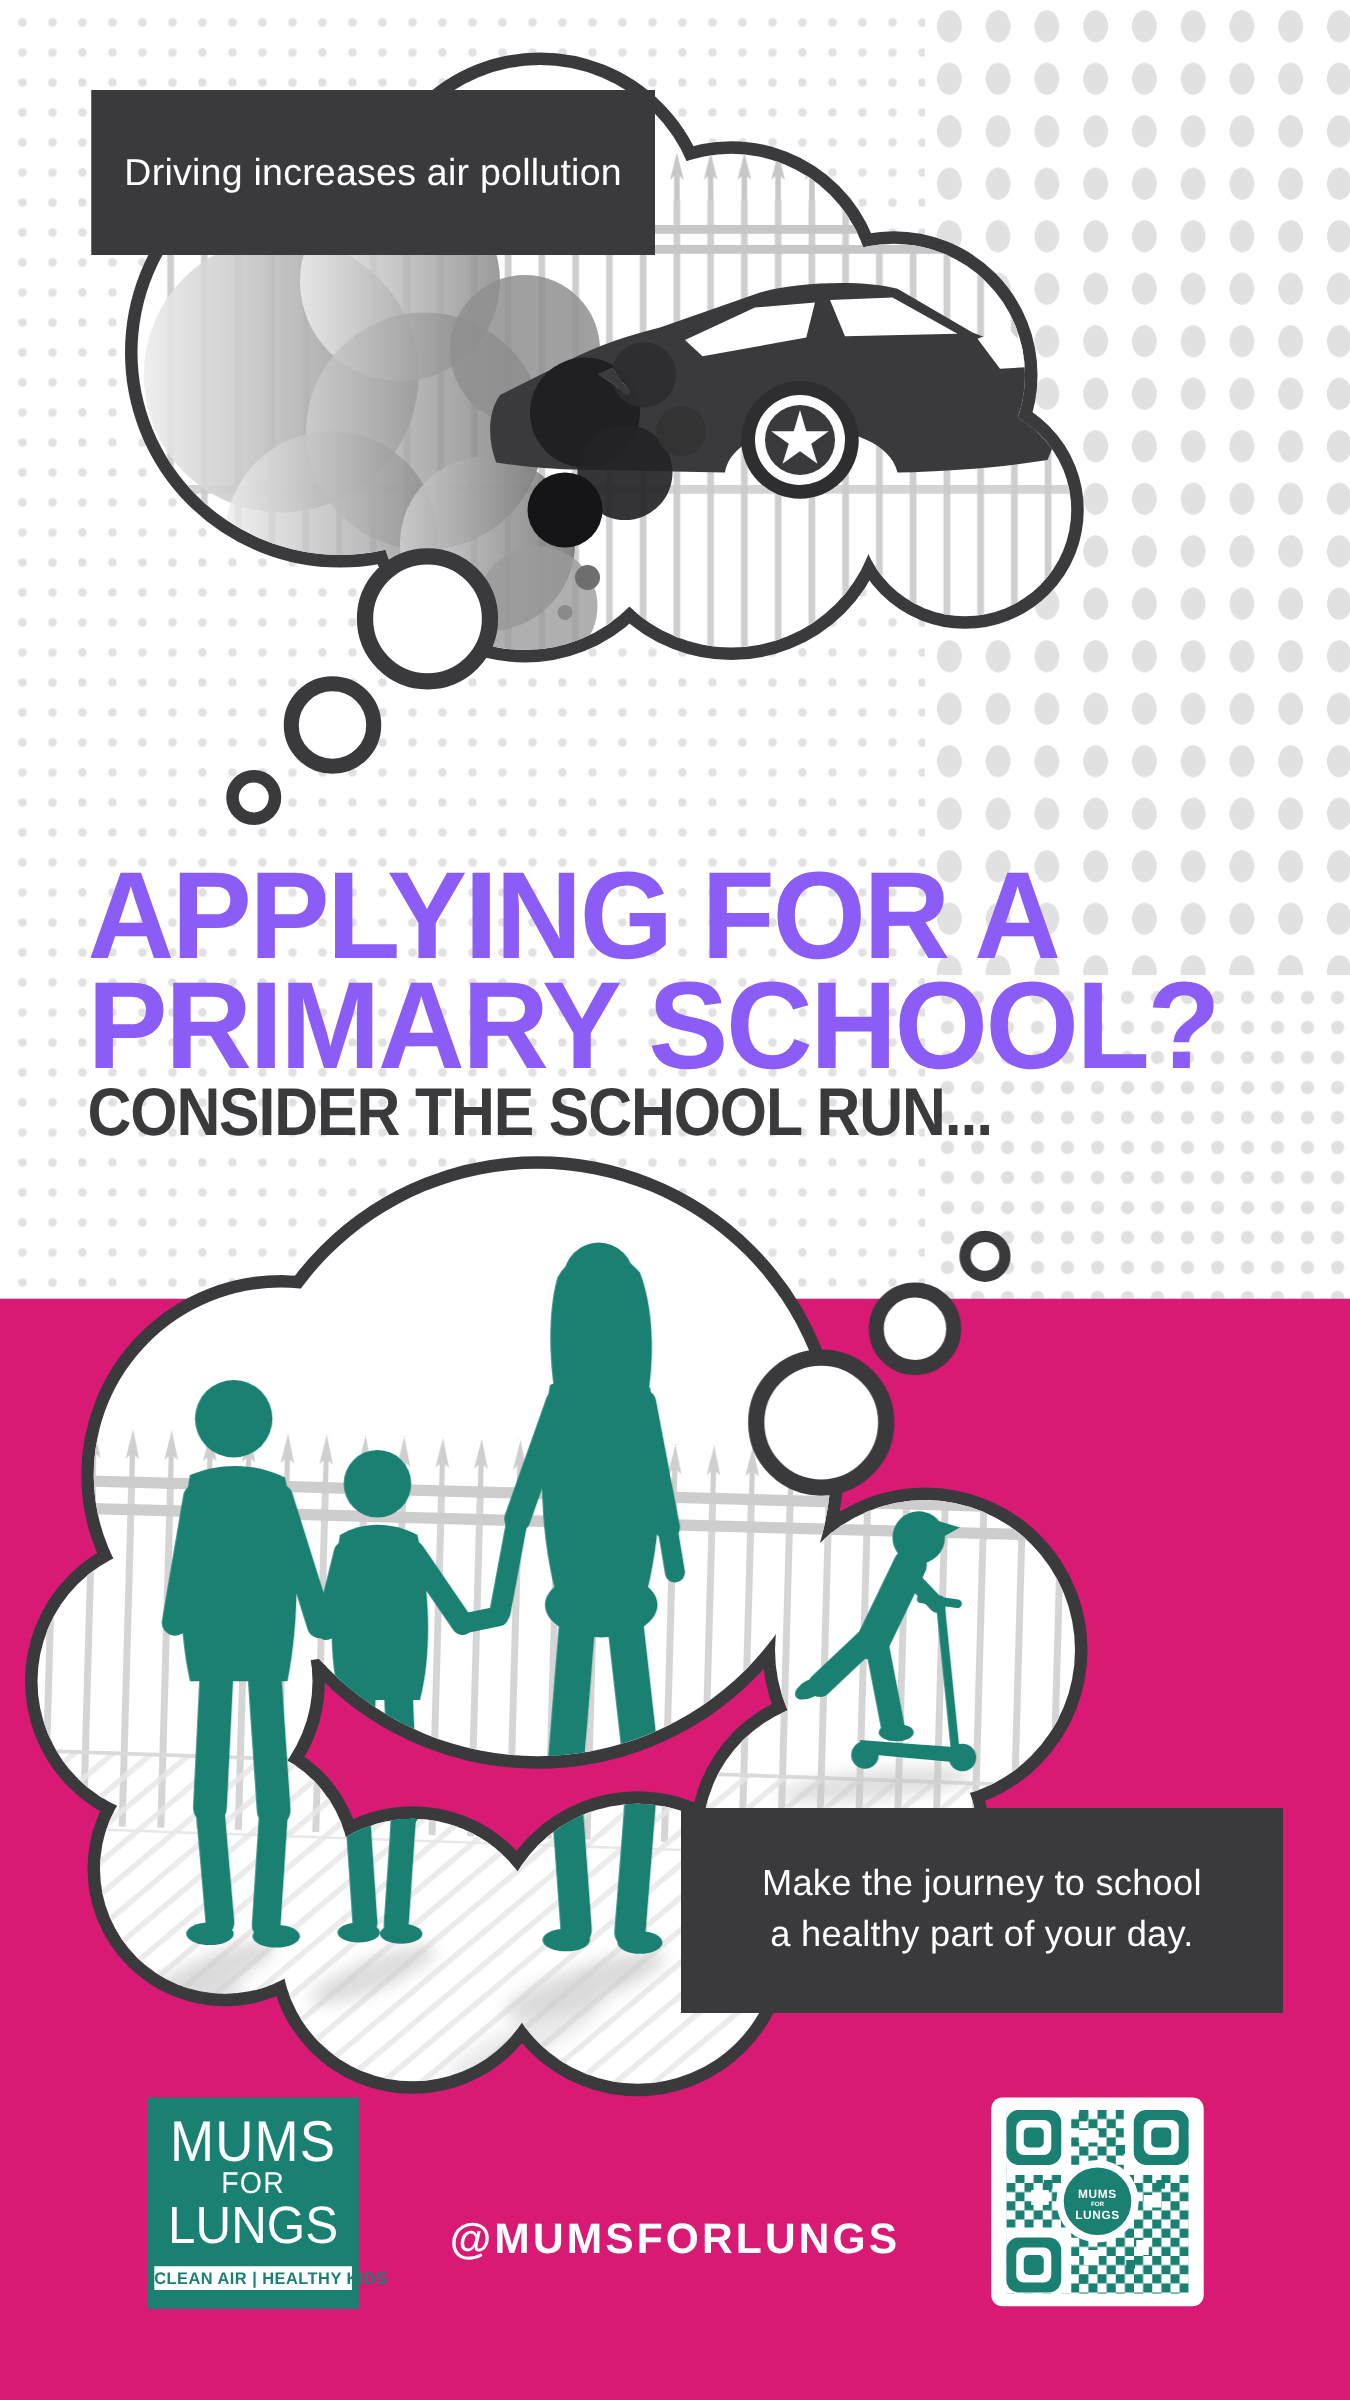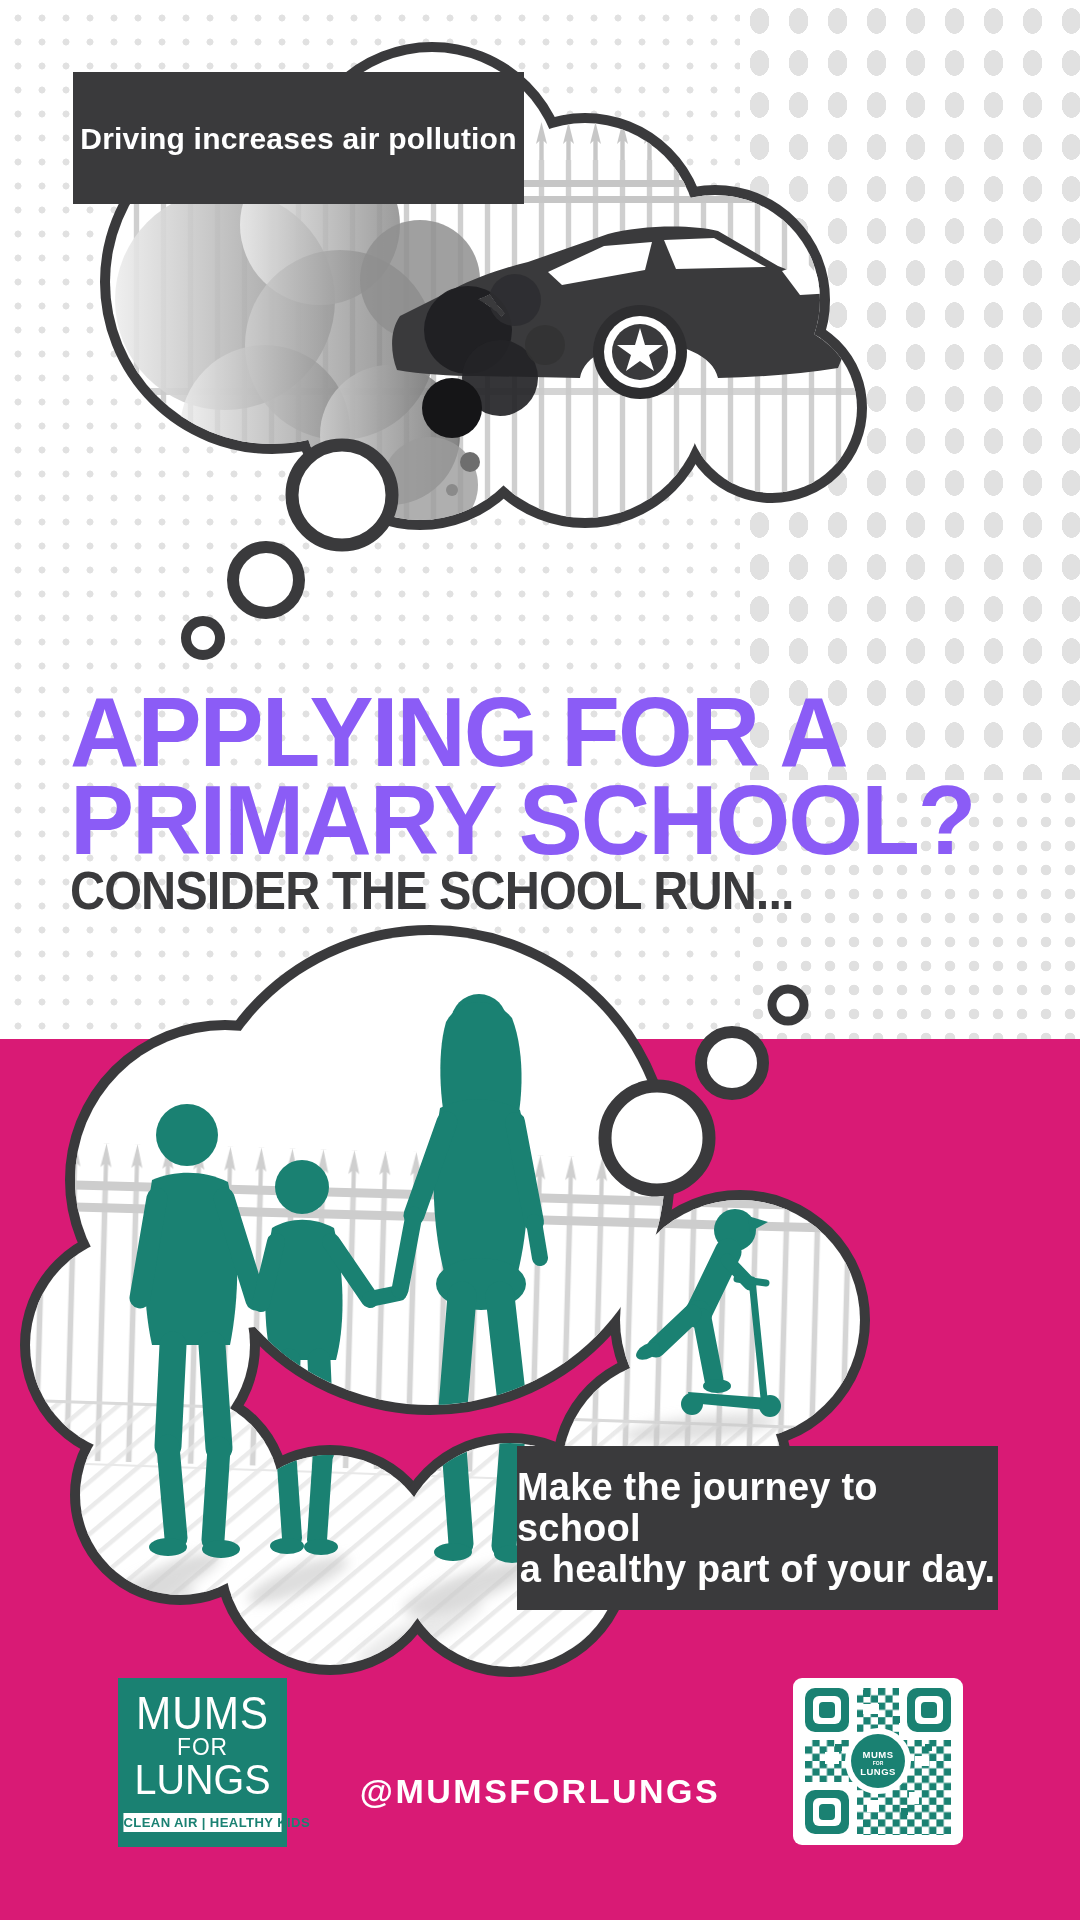--- a/index.html
+++ b/index.html
@@ -18,25 +18,25 @@
     background-size:24px 24px;background-position:6px 6px;}
   .dots-c{left:740px;top:0;width:340px;height:780px;
     background-image:radial-gradient(10px 13px at 50% 50%, #e1e1e1 97%, transparent 100%);
     background-size:39px 42px;}
   
   svg.scene{position:absolute;left:0;top:0;z-index:1;}
   
   .caption-box{
     position:absolute;z-index:2;background:#3a3a3c;color:#ffffff;
     display:flex;flex-direction:column;align-items:center;justify-content:center;
-    font-size:30px;line-height:39px;font-weight:700;
+    font-size:30px;line-height:39px;text-align:center;font-weight:400;
     letter-spacing:0.2px;
   }
   .box-top{left:73px;top:72px;width:451px;height:132px;}
-  .box-bottom{left:517px;top:1446px;width:481px;height:164px;font-size:38px;line-height:41px;}
+  .box-bottom{left:545px;top:1446px;width:481px;height:164px;font-size:29px;line-height:41px;}
   
   .headline{position:absolute;z-index:2;left:70px;top:688px;color:#8b5cf6;}
   .headline .big{
     display:block;font-size:99px;line-height:88px;font-weight:bold;
     letter-spacing:-2px;transform:scaleX(.97);transform-origin:left center;white-space:nowrap;
   }
   .headline-sub{
     position:absolute;z-index:2;left:70px;top:860px;color:#3a3a3c;
     font-size:54px;line-height:60px;font-weight:bold;letter-spacing:-1px;
     transform:scaleX(.9);transform-origin:left center;white-space:nowrap;

